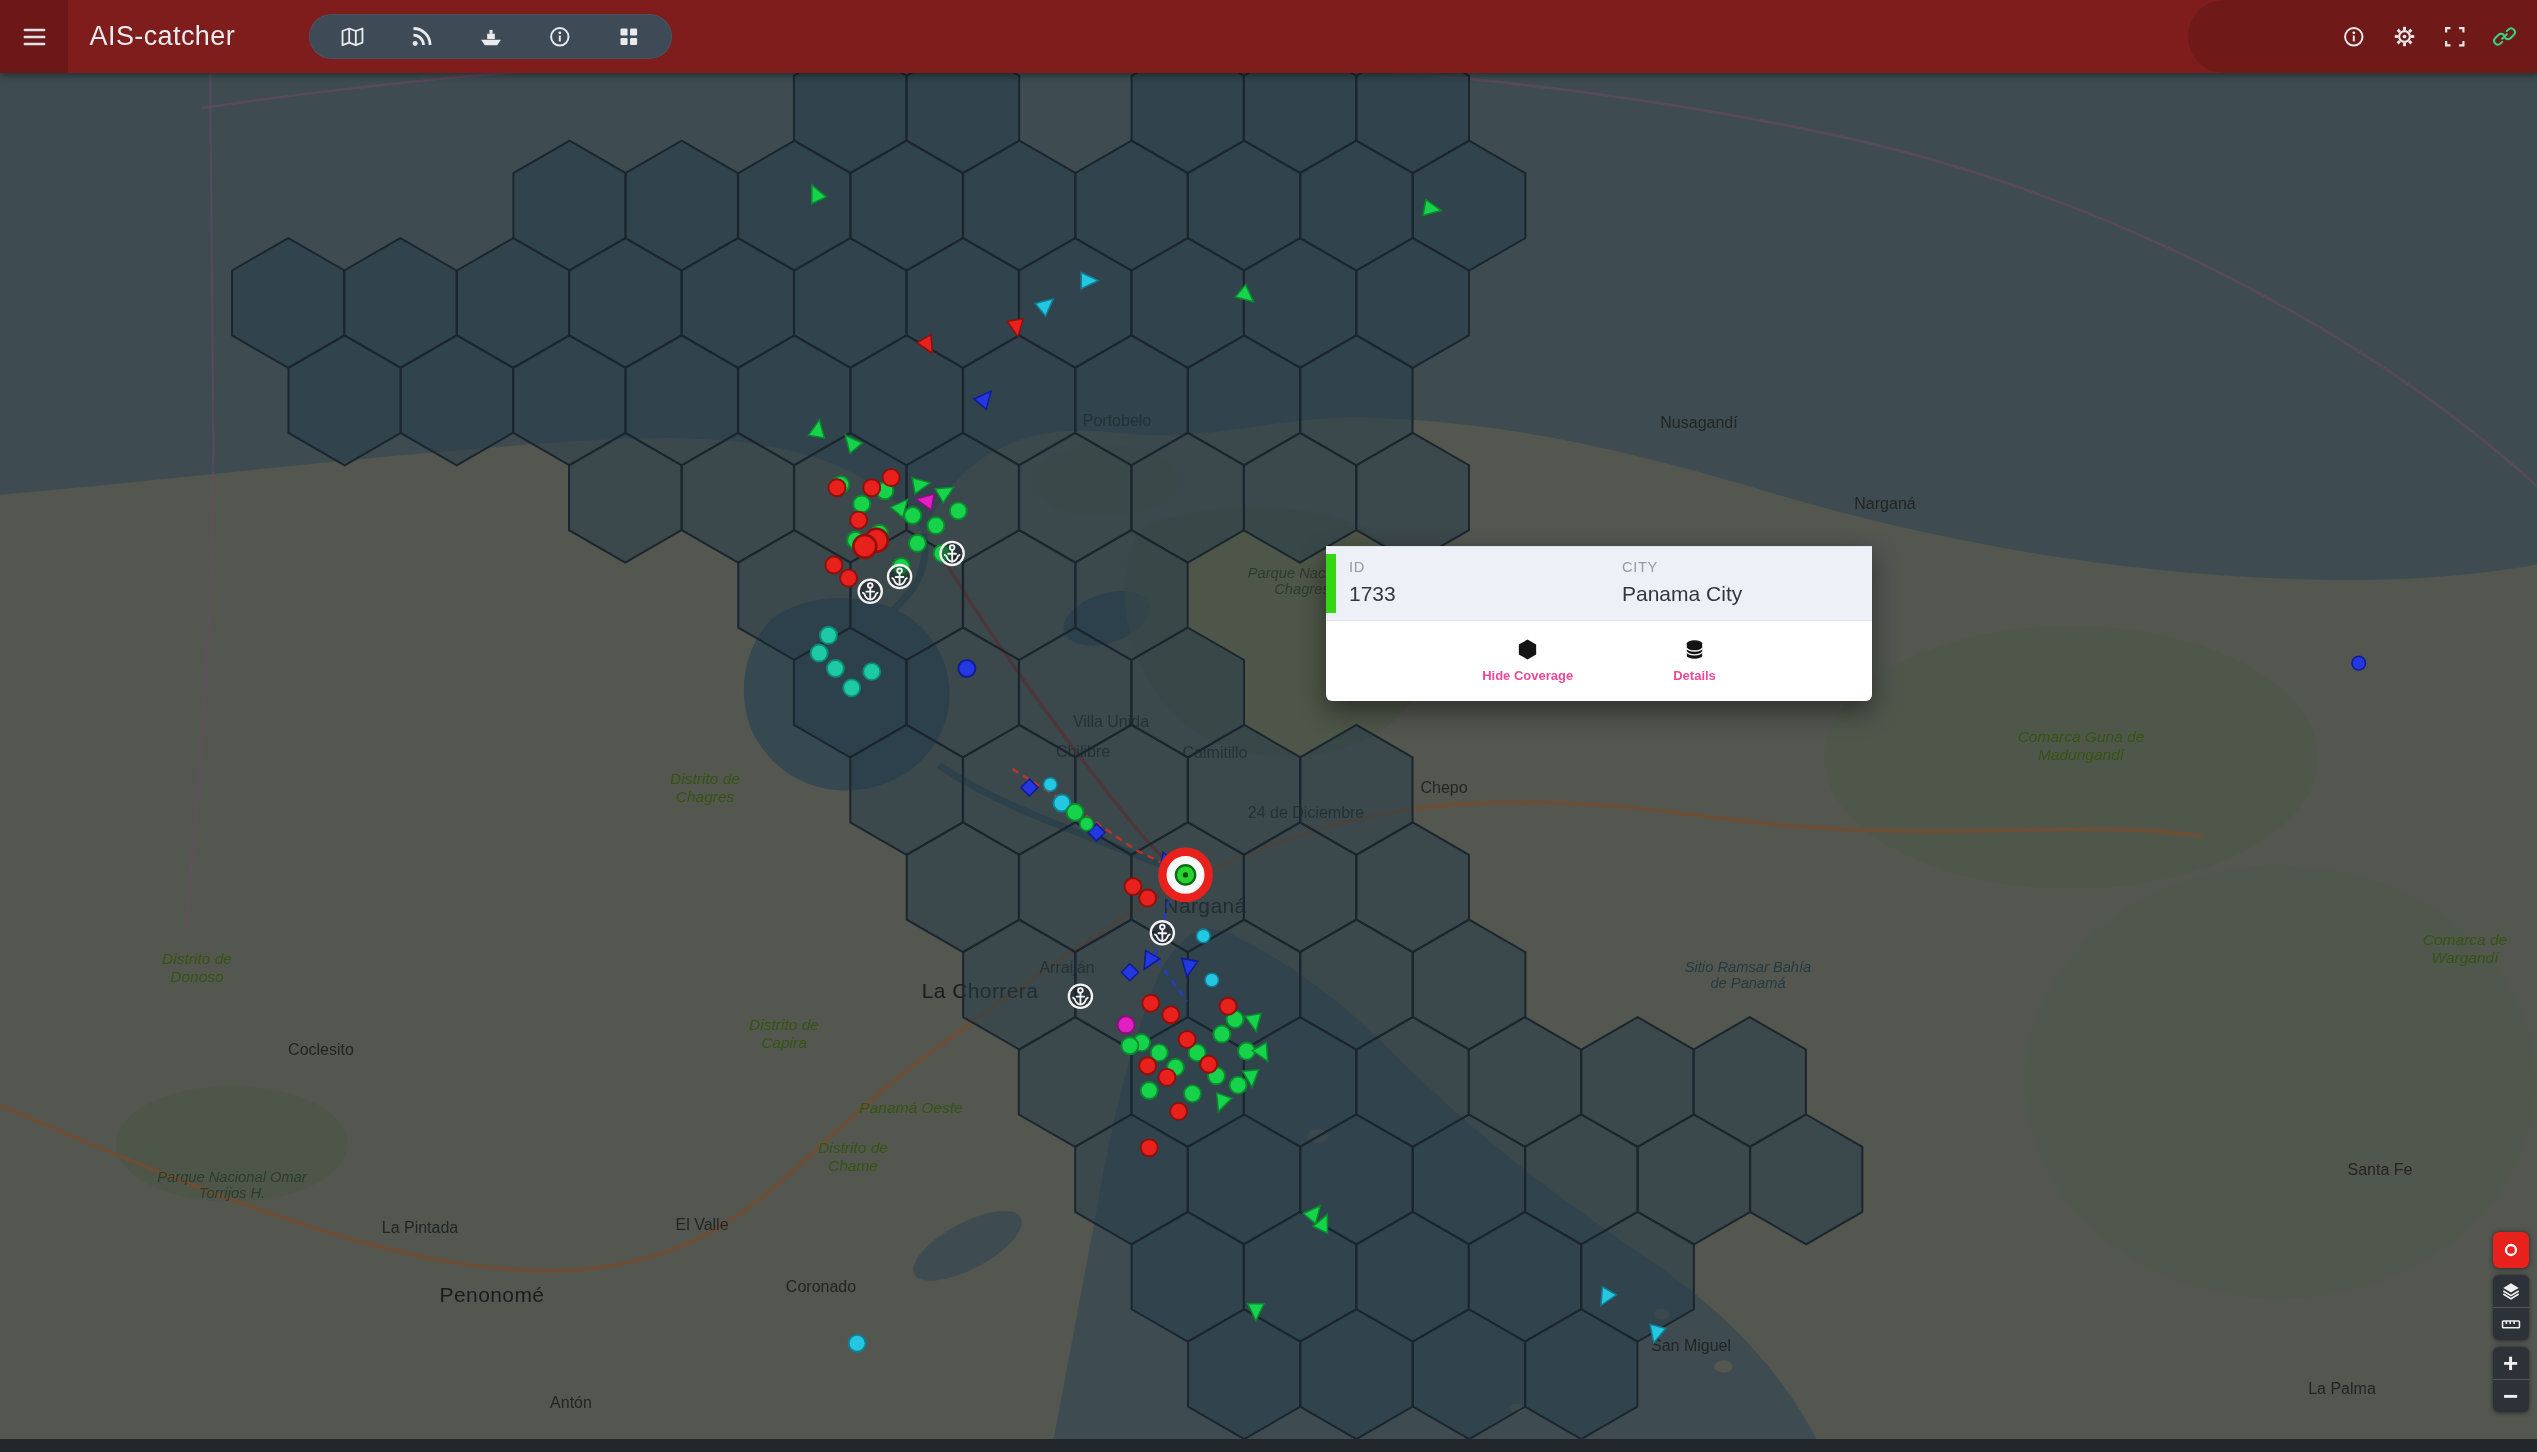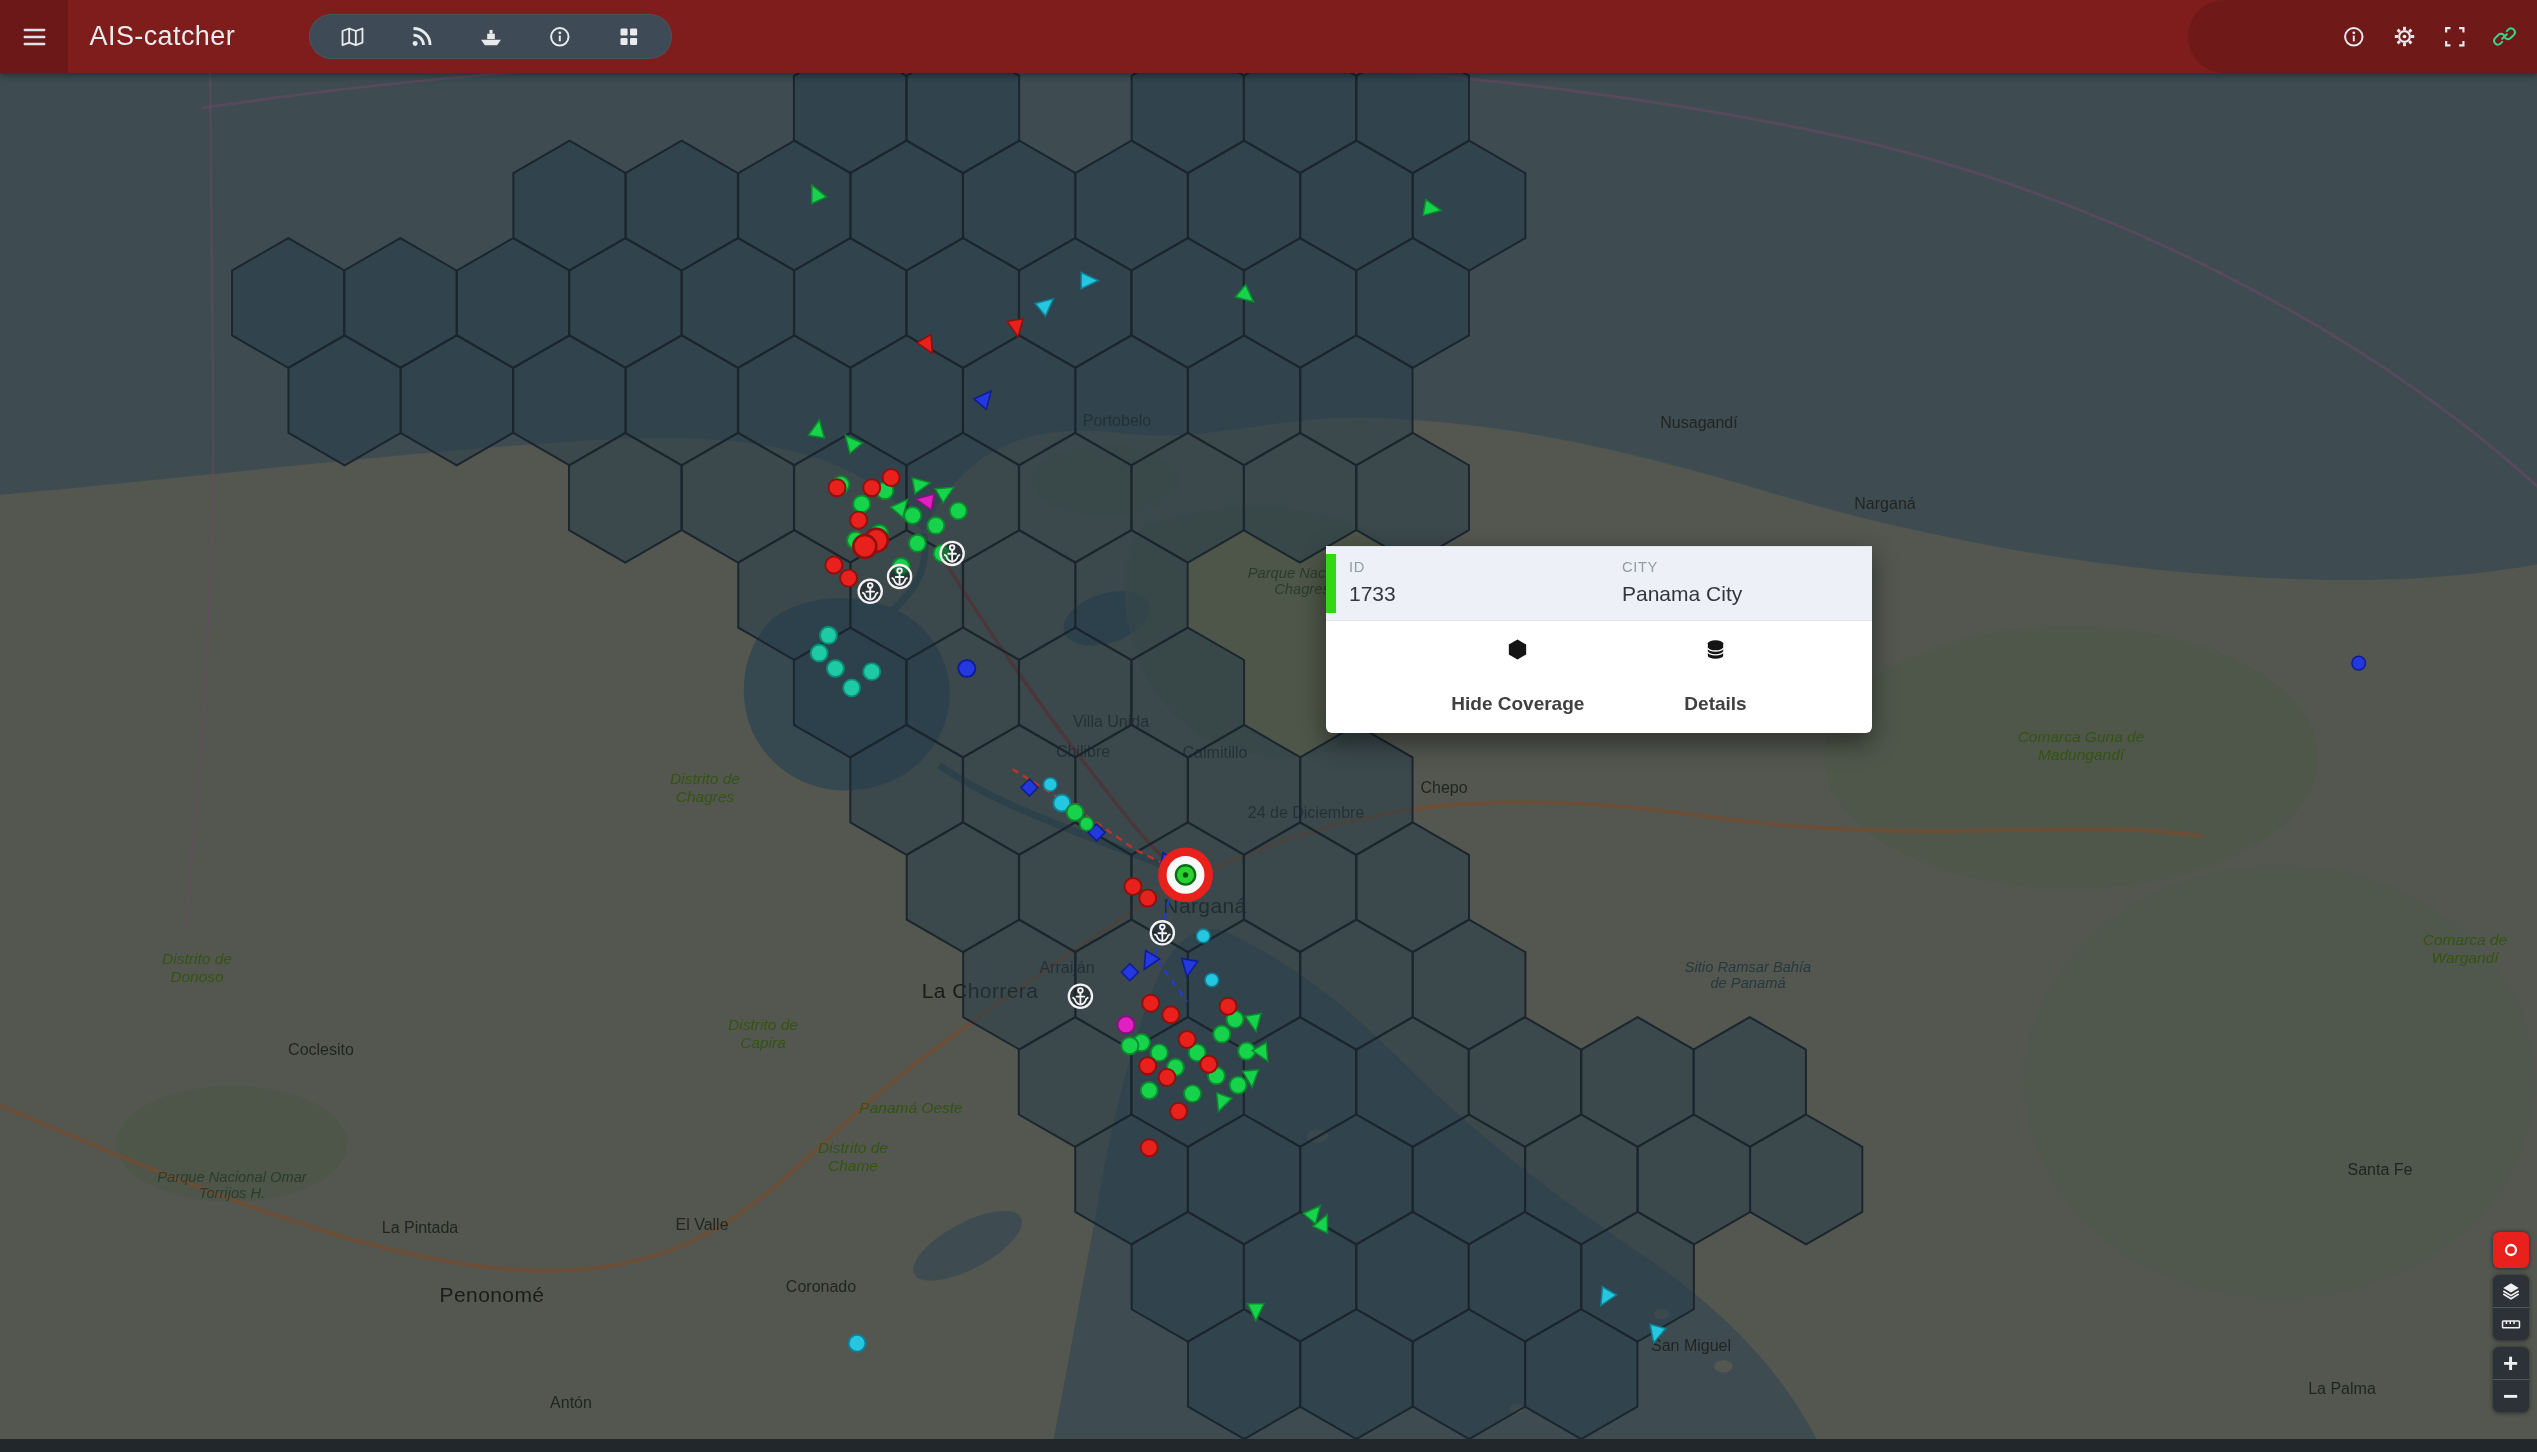--- a/index.html
+++ b/index.html
@@ -39,21 +39,21 @@
   .flag{width:49px;height:36px;border:0.8px solid #b6b6b6;flex:none;}
   .popup-title{font-size:24px;font-weight:700;color:#2c2c2c;letter-spacing:0.2px;flex:1;}
   .antenna{display:flex;align-items:center;cursor:pointer;}
   .close-x{font-size:37px;color:#e8211d;font-weight:700;line-height:.8;cursor:pointer;margin-left:18.5px;font-family:"DejaVu Sans",sans-serif;}
   .popup-info{display:flex;background:#eef0f7;border-top:0.8px solid #e2e4ec;border-bottom:0.8px solid #e2e4ec;padding:12.4px 0 14px;}
   .field{flex:1;padding-left:23px;}
   .flabel{font-size:14.7px;color:#949aa6;letter-spacing:0.6px;}
   .fvalue{font-size:21px;color:#33373d;margin-top:6.2px;}
   .popup-buttons{display:flex;justify-content:center;gap:100px;padding:17px 0 18.5px;}
   .pbtn{display:flex;flex-direction:column;align-items:center;gap:7px;cursor:pointer;}
-  .pbtn-label{font-size:19px;font-weight:600;color:#404040;margin-top:25px;}
+  .pbtn-label{font-size:13px;font-weight:600;color:#ec4899;}
 
   
   .map-controls{position:absolute;right:9.3px;top:1232px;width:36px;z-index:7;display:flex;flex-direction:column;gap:7px;}
   .ctl-group{background:#2c3238;border-radius:6.2px;overflow:hidden;box-shadow:0 0.8px 4.6px rgba(0,0,0,.5);}
   .ctl-btn{width:36px;height:32px;display:flex;align-items:center;justify-content:center;color:#f0f0f0;cursor:pointer;}
   .ctl-btn + .ctl-btn{border-top:0.8px solid rgba(255,255,255,.18);}
   .ctl-btn.red{background:#e8211d;height:36px;}
   .zoom-txt{font-size:26px;font-weight:700;color:#f0f0f0;line-height:1;}
 
   .bottom-bar{position:absolute;left:0;right:0;bottom:0;height:14px;background:#22272c;z-index:8;}
@@ -109,21 +109,21 @@
       <span class="lbl town" style="left: 420px; top: 1228px; text-align: center;">La Pintada</span>
       <span class="lbl town" style="left: 702px; top: 1225px;">El Valle</span>
       <span class="lbl town" style="left: 571px; top: 1403px;">Antón</span>
       <span class="lbl town" style="left: 321px; top: 1050px;">Coclesito</span>
       <span class="lbl town" style="left: 2380px; top: 1170px;">Santa Fe</span>
       <span class="lbl town" style="left: 2342px; top: 1389px;">La Palma</span>
       <span class="lbl town" style="left: 1691px; top: 1346px;">San Miguel</span>
       <span class="lbl town" style="left: 821px; top: 1287px;">Coronado</span>
       <span class="lbl district wrap" style="left: 197px; top: 968px; width: 124px;">Distrito de Donoso</span>
       <span class="lbl district wrap" style="left: 705px; top: 788px; width: 124px;">Distrito de Chagres</span>
-      <span class="lbl district wrap" style="left: 763px; top: 1034px; width: 116px;">Distrito de Capira</span>
+      <span class="lbl district wrap" style="left: 784px; top: 1034px; width: 116px;">Distrito de Capira</span>
       <span class="lbl district wrap" style="left: 853px; top: 1157px; width: 116px;">Distrito de Chame</span>
       <span class="lbl district" style="left: 911px; top: 1108px;">Panamá Oeste</span>
       <span class="lbl district wrap" style="left: 2081px; top: 746px; width: 170px;">Comarca Guna de Madungandí</span>
       <span class="lbl district wrap" style="left: 2465px; top: 949px; width: 124px;">Comarca de Wargandí</span>
       <span class="lbl park wrap" style="left: 1302px; top: 581px; width: 116px;">Parque Nacional Chagres</span>
       <span class="lbl park wrap" style="left: 232px; top: 1185px; width: 162px;">Parque Nacional Omar Torrijos H.</span>
       <span class="lbl water wrap" style="left: 1748px; top: 975px; width: 131px;">Sitio Ramsar Bahía de Panamá</span>
     </div>
 
   <div class="dim-overlay"></div>

